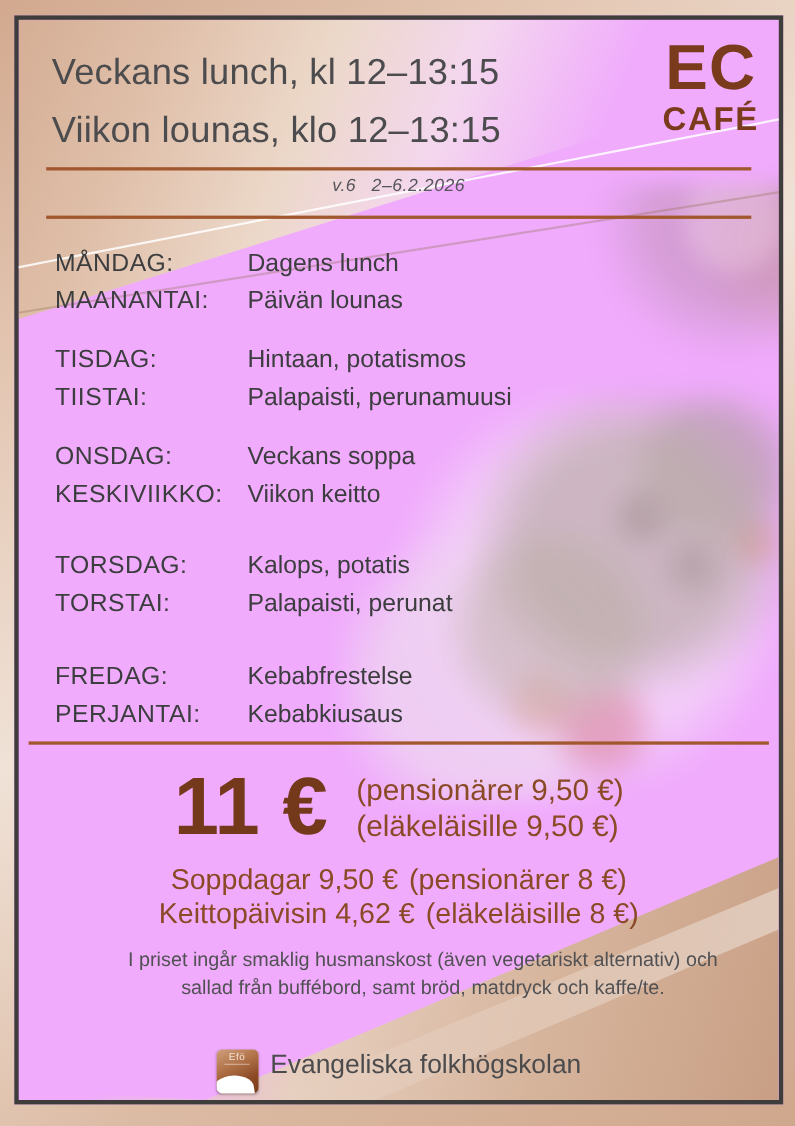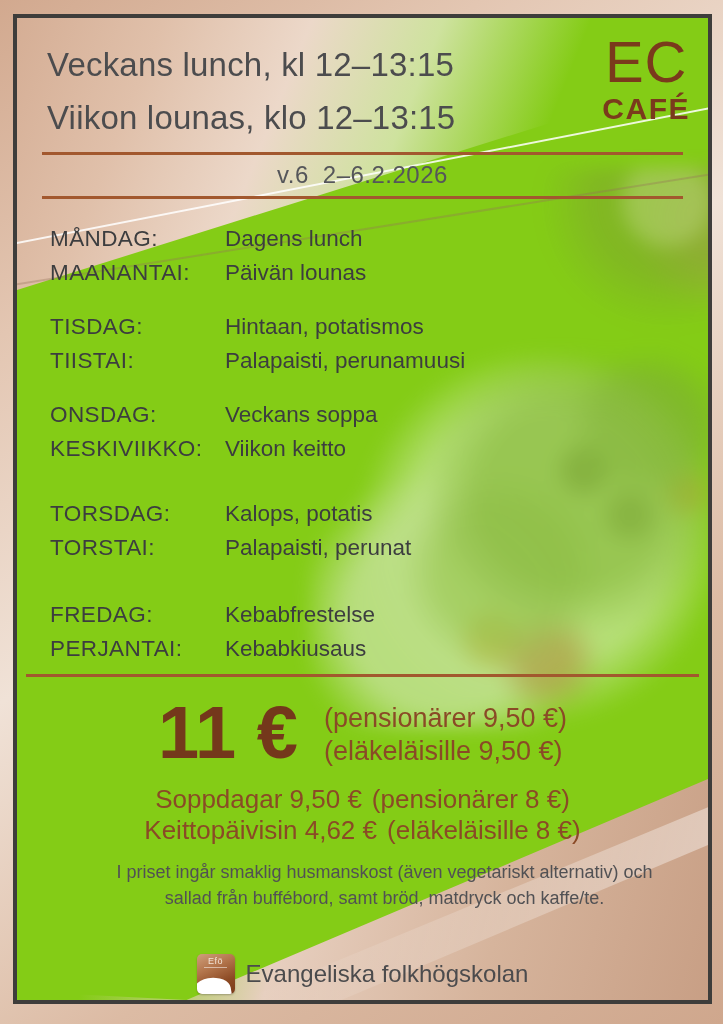--- a/index.html
+++ b/index.html
@@ -6,21 +6,21 @@
   html,body { width:723px; height:1024px; overflow:hidden; }
   body {
     font-family:"Liberation Sans", sans-serif;
     background:linear-gradient(145deg,#d2a98f 0%,#e3c6b2 22%,#f0e2d7 46%,#dcbba4 72%,#cfa78d 100%);
     position:relative;
   }
 
   
   .frame {
     position:absolute; left:13px; top:14px; right:11px; bottom:20px;
-    border:4px solid #3e3d3b; background:#84cc16; overflow:hidden;
+    border:4px solid #3e3d3b; background:#f0abfc; overflow:hidden;
   }
 
   
   .deco-top {
     position:absolute; top:0; left:0; width:103%; height:272px; z-index:0;
     background:linear-gradient(112deg,#d5ae95 0%,#e0c0aa 18%,#ecd8c9 36%,rgba(246,238,231,.65) 52%,rgba(255,255,255,0) 70%);
     clip-path:polygon(0 0,100% 0,100% 18%,0 100%);
   }
   .deco-line1, .deco-line2 {
     position:absolute; height:1.5px; background:rgba(150,115,90,.35); z-index:1;
@@ -54,48 +54,48 @@
       radial-gradient(circle at 40% 84%, rgba(220,140,60,.5) 0 2.5%, transparent 7%),
       radial-gradient(ellipse 42% 34% at 30% 80%, rgba(238,240,234,.9) 0 50%, transparent 78%),
       radial-gradient(ellipse 50% 42% at 50% 66%, rgba(246,248,244,.8) 0 55%, transparent 80%);
   }
 
   .content { position:absolute; inset:0; z-index:2; }
 
   
   .title-block { position:absolute; left:30px; top:20px; font-size:33px; line-height:53px; color:#4c4c4e; letter-spacing:.2px; }
   .cafe-logo { position:absolute; right:18px; top:14px; text-align:center; color:#7a3a1c; }
-  .cafe-logo .ec { font-size:58px; font-weight:400; line-height:60px; letter-spacing:1px; }
+  .cafe-logo .ec { font-size:58px; font-weight:700; line-height:60px; letter-spacing:1px; }
   .cafe-logo .cafe { font-size:30px; font-weight:600; line-height:34px; letter-spacing:1.5px; }
 
   .rule { position:absolute; height:3px; background:#a2582e; }
   .rule-1 { top:134px; left:25px; right:25px; }
   .rule-2 { top:178px; left:25px; right:25px; }
   .rule-3 { top:656px; left:9px; right:9px; }
 
-  .date-row { position:absolute; top:143px; left:0; right:0; text-align:center; font-size:24px; color:#55565a; letter-spacing:.5px; }
+  .date-row { position:absolute; top:143px; left:0; right:0; text-align:center; font-size:16px; color:#55565a; letter-spacing:.5px;font-style:italic; }
   .date-row .wk { margin-right:14px; }
 
   
   .day-group { position:absolute; left:33px; display:grid; grid-template-columns:175px auto; column-gap:0; font-size:22.5px; line-height:34px; color:#3c3d3f; }
   .g0 { top:204px; } .g1 { top:292px; } .g2 { top:380px; } .g3 { top:479px; } .g4 { top:580px; }
   .day-label { letter-spacing:.4px; }
 
   
   .price-row { position:absolute; top:672px; left:0; right:0; display:flex; justify-content:center; align-items:center; gap:26px; color:#74381b; }
   .big-price { font-size:74px; font-weight:600; letter-spacing:0; }
   .paren-col { font-size:27px; line-height:33px; color:#8a4a26; padding-top:4px; }
   .soup-lines { position:absolute; top:766px; left:0; right:0; text-align:center; font-size:26px; line-height:31px; color:#8a4a26; }
   .soup-lines .note { margin-left:10px; }
 
   
   .disc { position:absolute; left:46px; right:46px; text-align:center; font-size:18px; line-height:26px; color:#515154;margin-left:44px; }
   .disc-1 { top:841px; }
   .disc-2 { top:896px; }
-  .org-row { position:absolute; top:936px; left:0; right:0; display:flex; justify-content:center; align-items:center; gap:11px; }
+  .org-row { position:absolute; top:936px; left:0; right:0; display:flex; justify-content:center; gap:11px; }
   .org-logo {
     width:38px; height:40px; border-radius:5px; position:relative; overflow:hidden;
     background:linear-gradient(155deg,#cf9f7c 0%,#b3754c 35%,#8c4a24 70%,#7a3a1a 100%);
     box-shadow:0 1px 2px rgba(0,0,0,.25);
   }
   .org-logo .efo { position:absolute; top:2px; left:0; right:0; text-align:center; font-size:9px; color:#f3e3d6; letter-spacing:.5px; border-bottom:1px solid rgba(255,255,255,.5); padding-bottom:1px; width:60%; margin:0 auto; }
   .org-logo .swoosh { position:absolute; bottom:-10px; left:-8px; width:42px; height:26px; background:#ffffff; border-radius:100% 100% 0 0 / 160% 100% 0 0; transform:rotate(-9deg); }
   .org-name { font-size:24px; color:#4b4b4d; }
 </style>
 </head>

